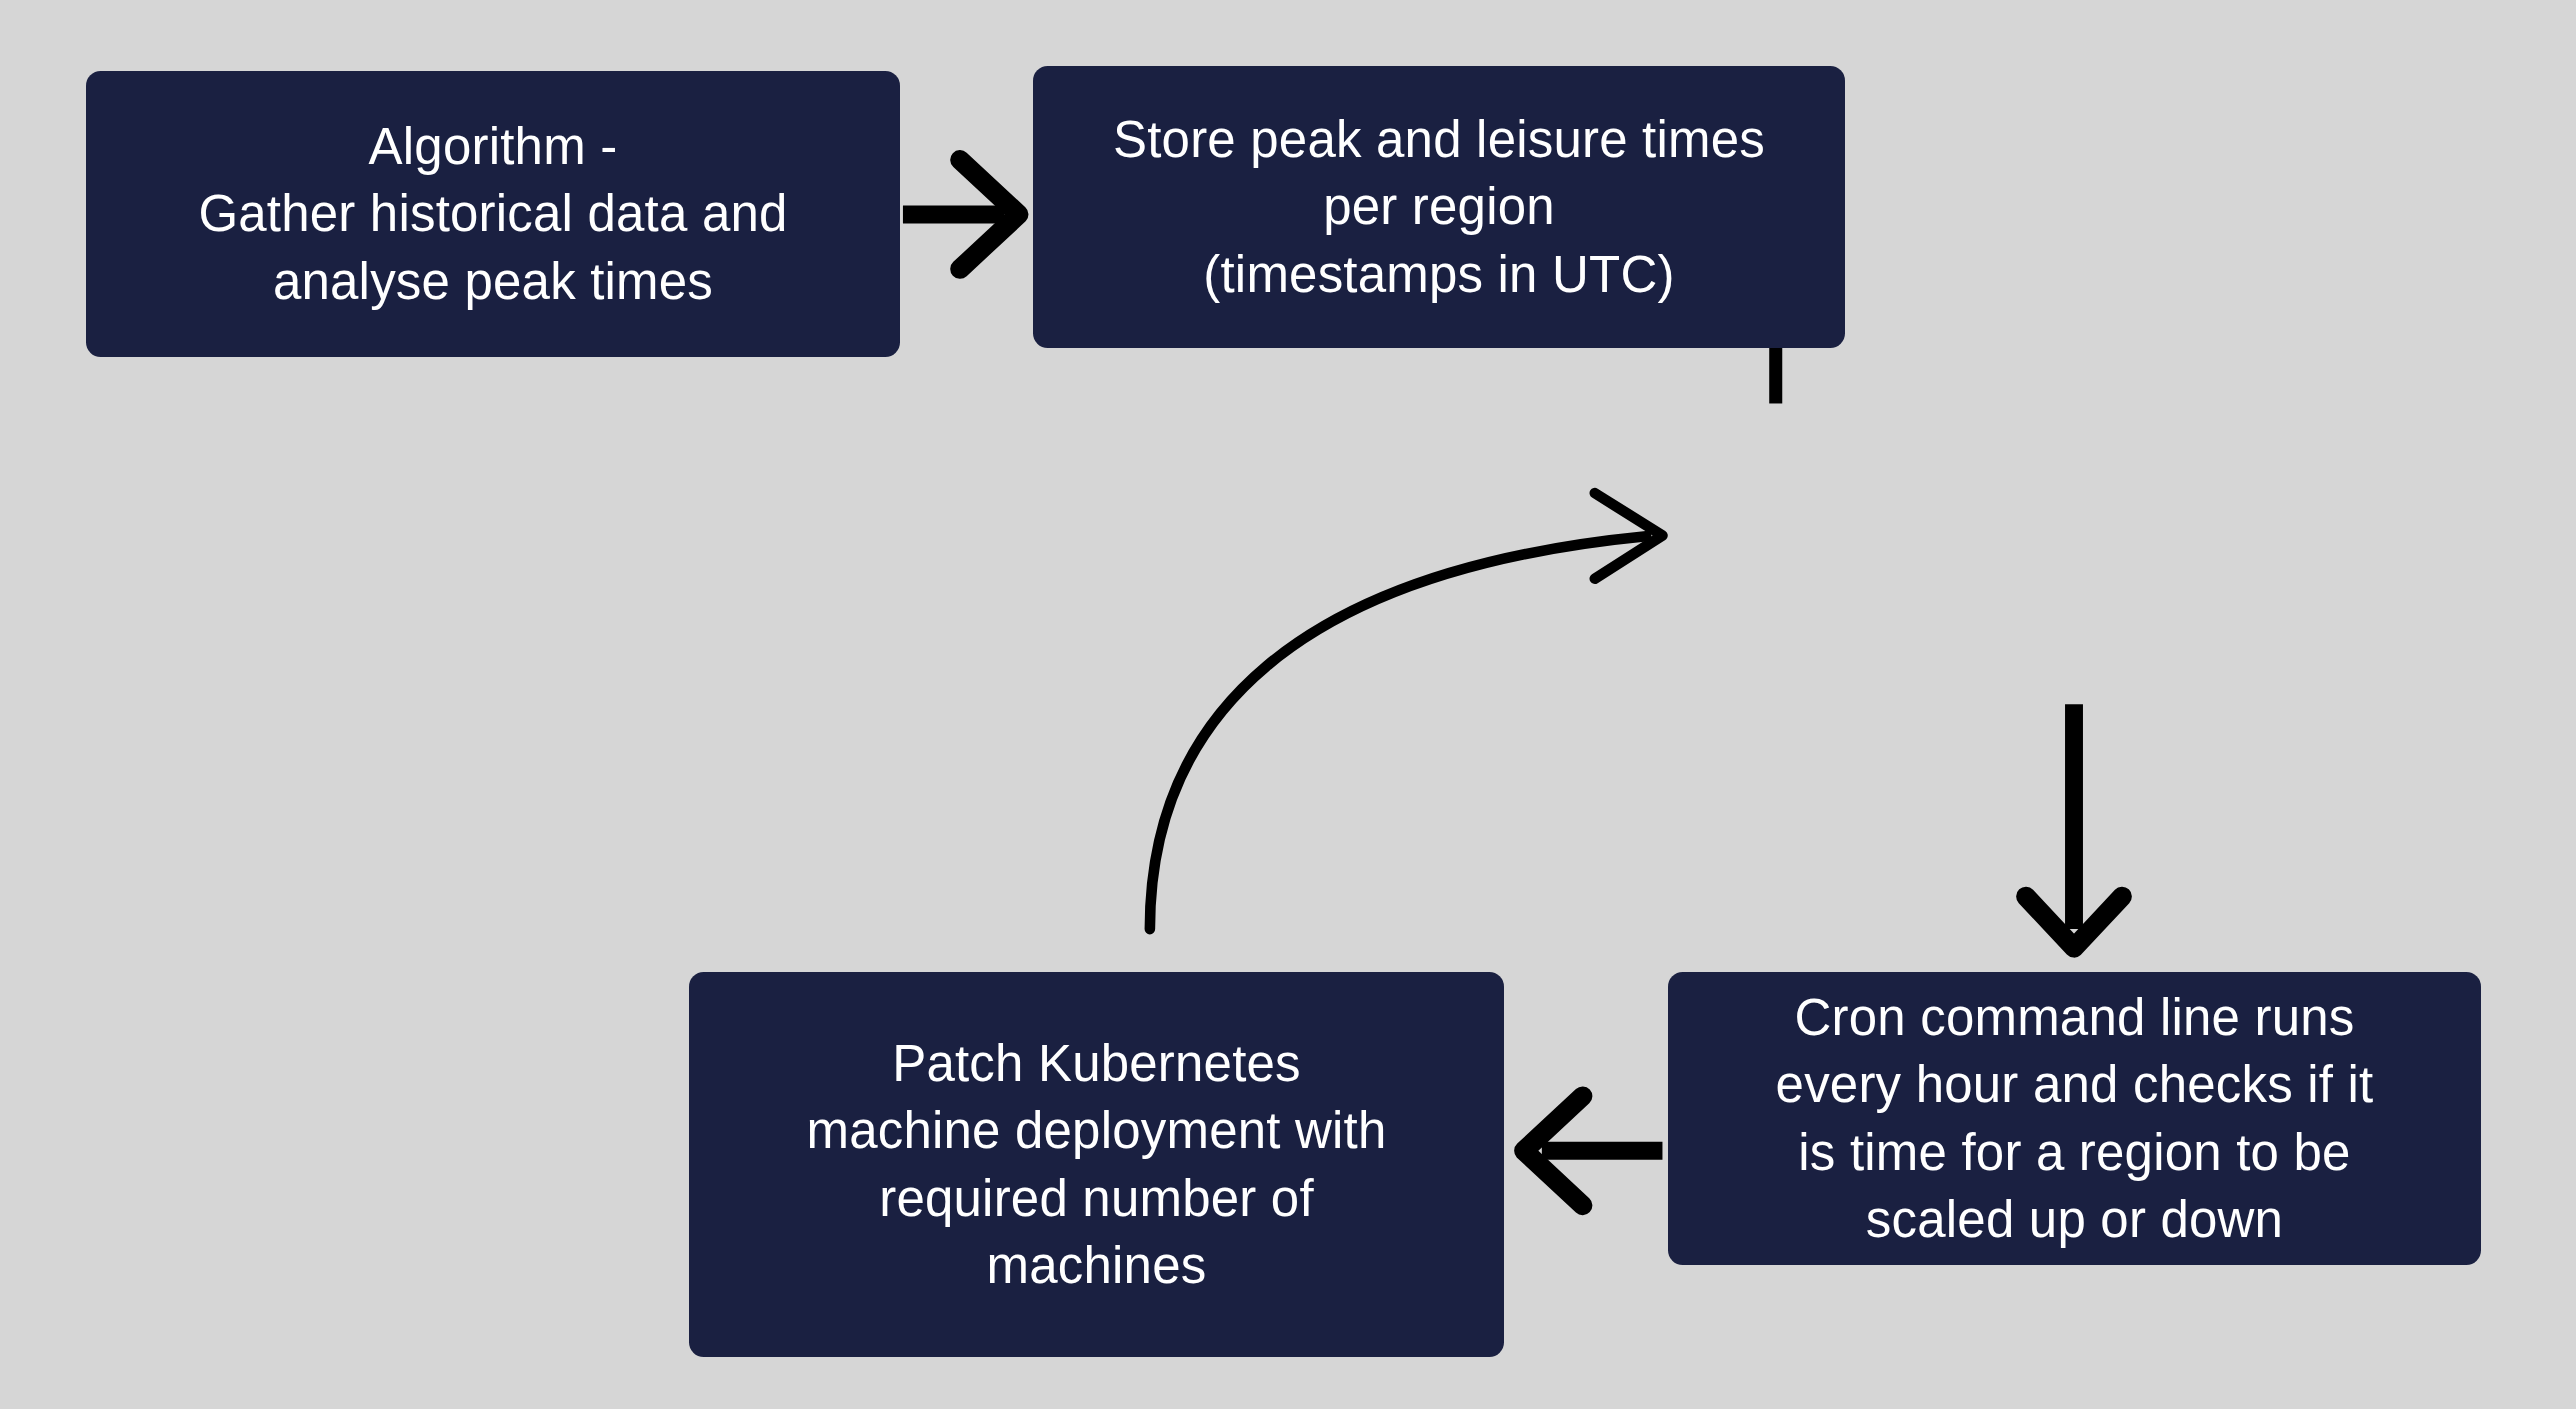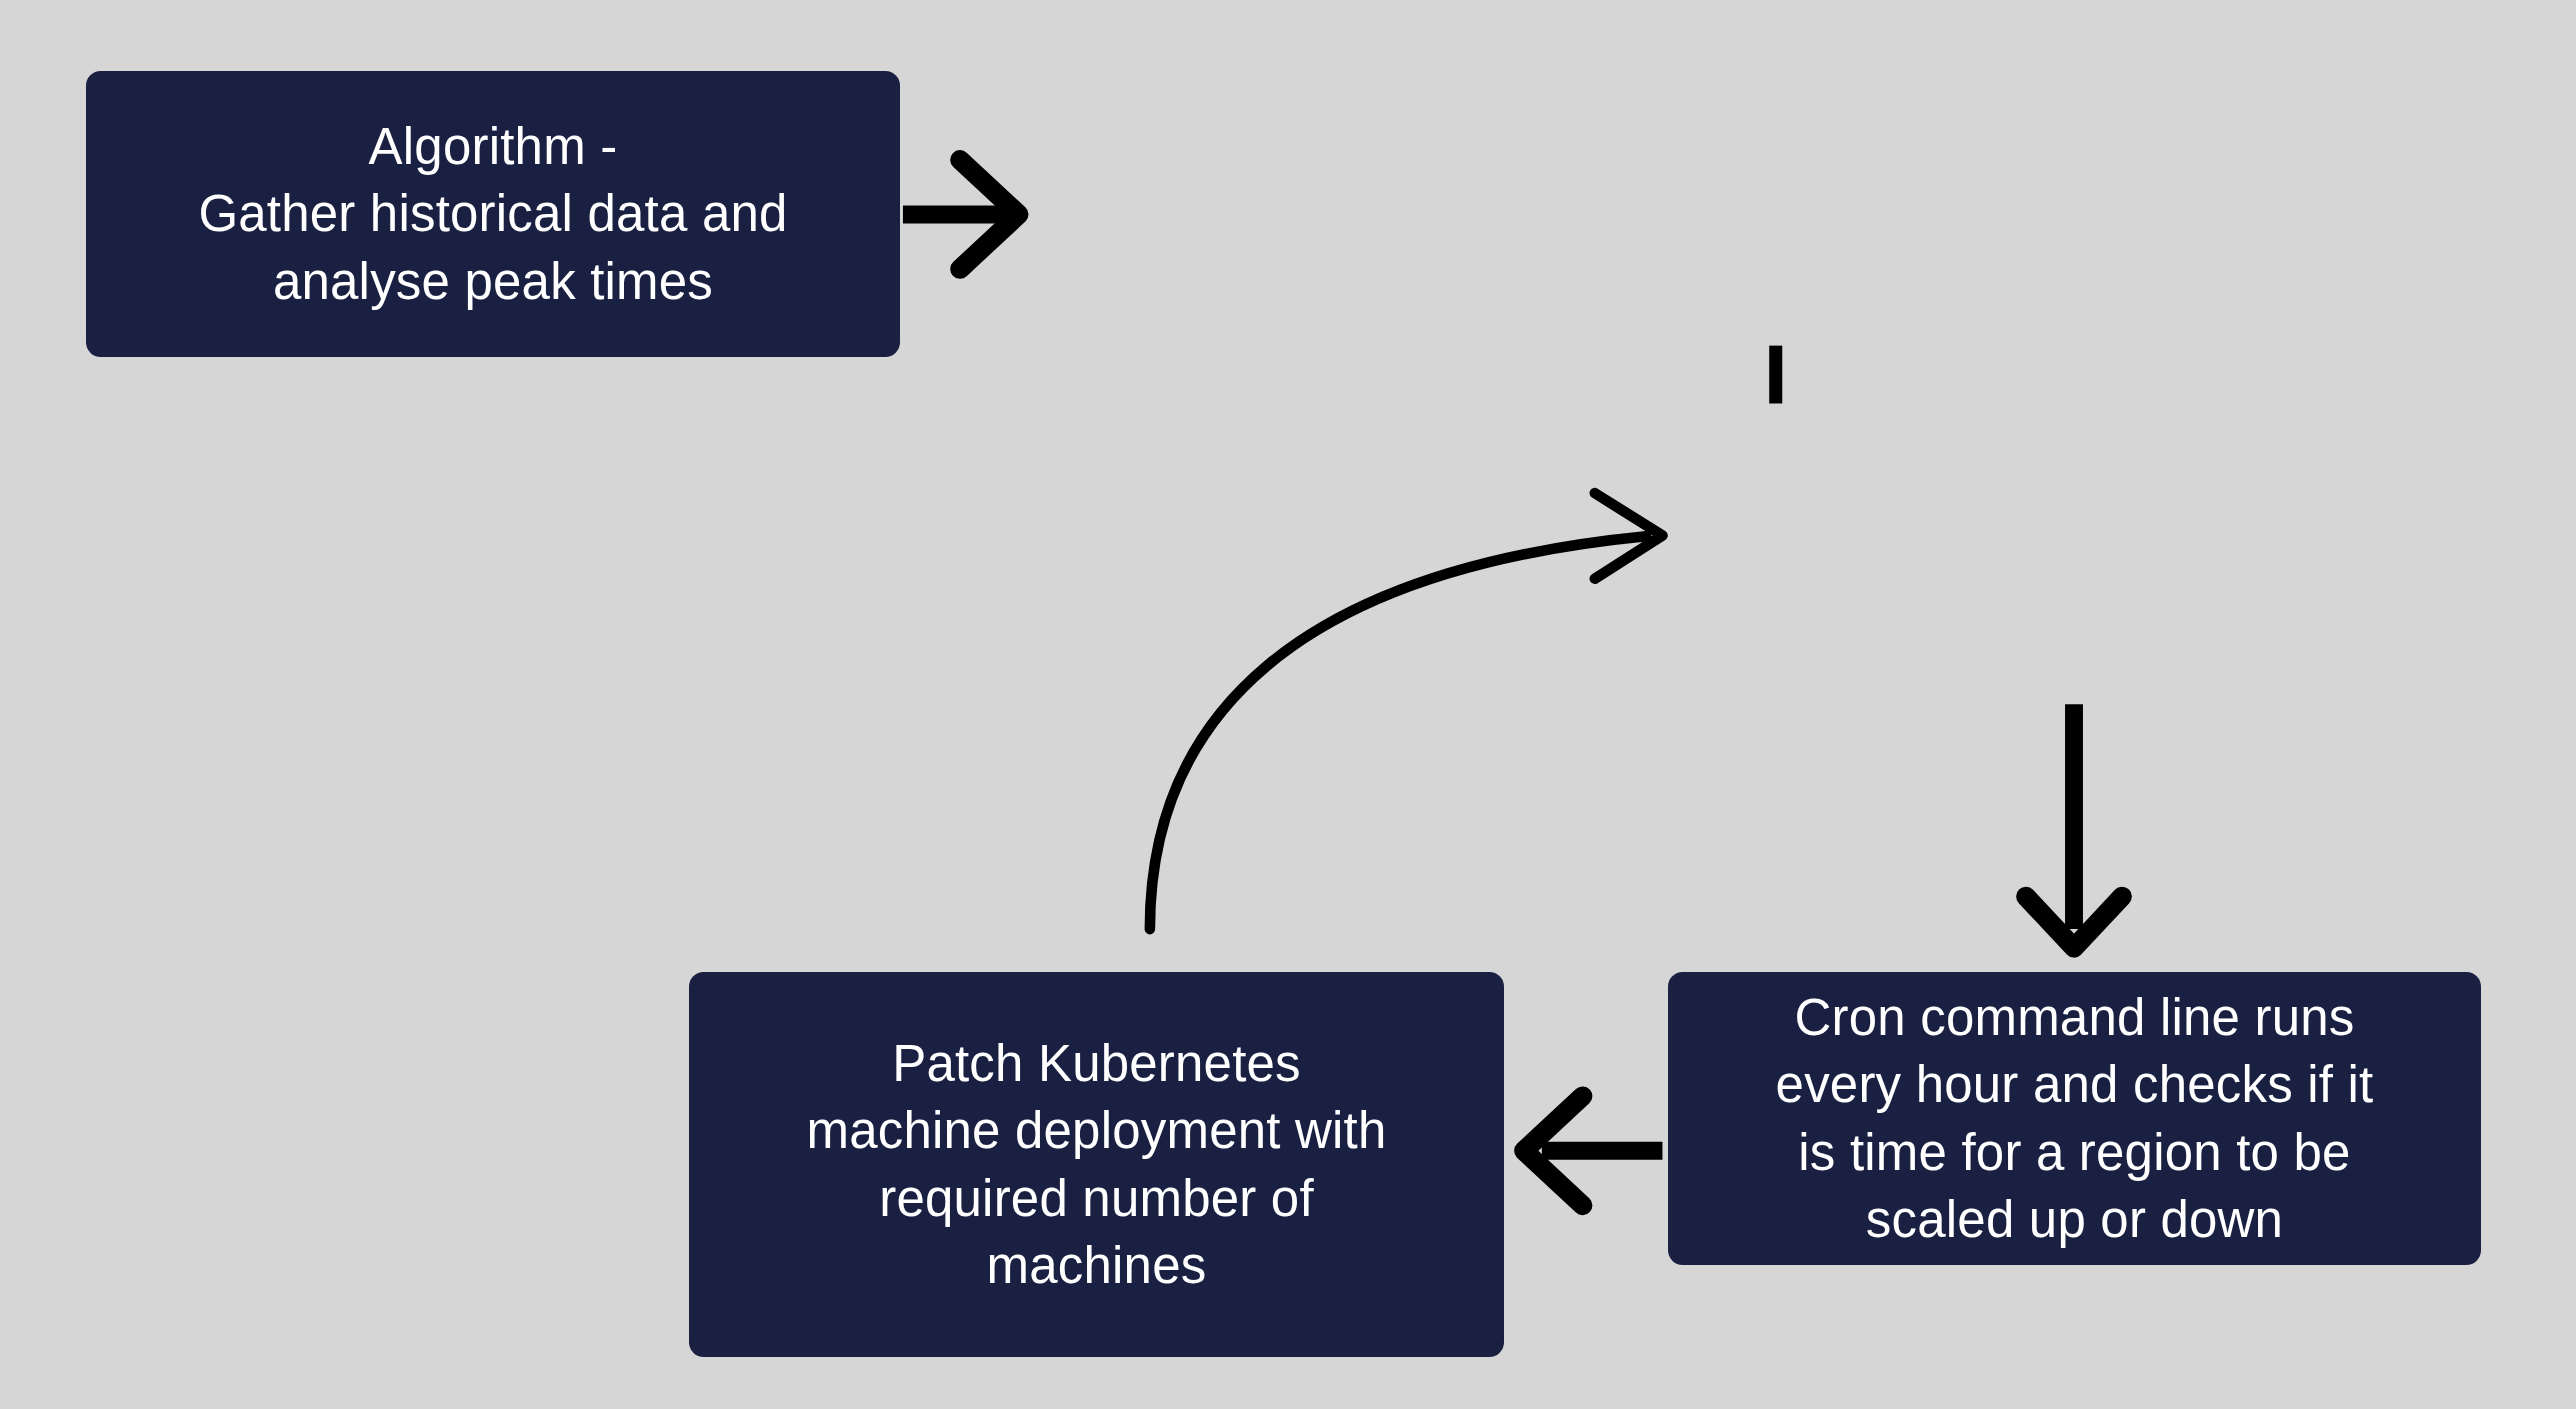--- a/index.html
+++ b/index.html
@@ -77,20 +77,25 @@
       <polyline points="1957,605 2040,657 1957,710" fill="none" stroke="#000000" stroke-width="13" stroke-linecap="round" stroke-linejoin="round"></polyline>
     </g>
   </svg>
 
   <div class="node" style="left:86px; top:55px; width:814px; height:286px;margin-top:16px;">
     <div class="node-label">Algorithm -
 Gather historical data and
 analyse peak times</div>
   </div>
 
+  <div class="node" style="left:1033px; top:66px; width:812px; height:282px;">
+    <div class="node-label">Store peak and leisure times
+per region
+(timestamps in UTC)</div>
+  </div>
 
 
   <div class="node" style="left:1668px; top:972px; width:813px; height:293px;">
     <div class="node-label">Cron command line runs
 every hour and checks if it
 is time for a region to be
 scaled up or down</div>
   </div>
 
   <div class="node" style="left:689px; top:972px; width:815px; height:385px;">

